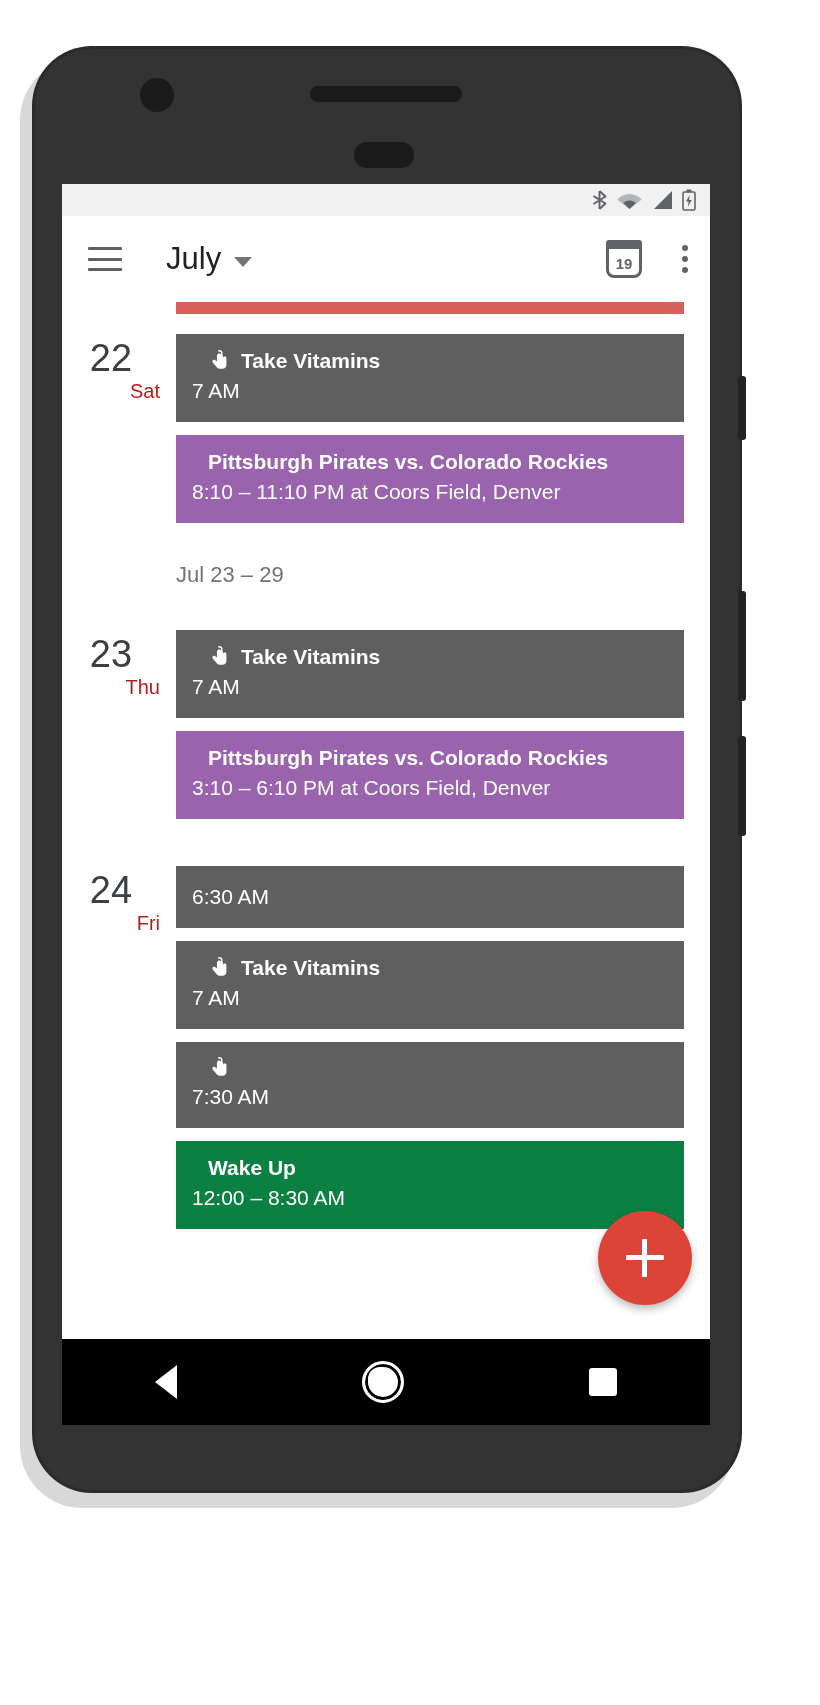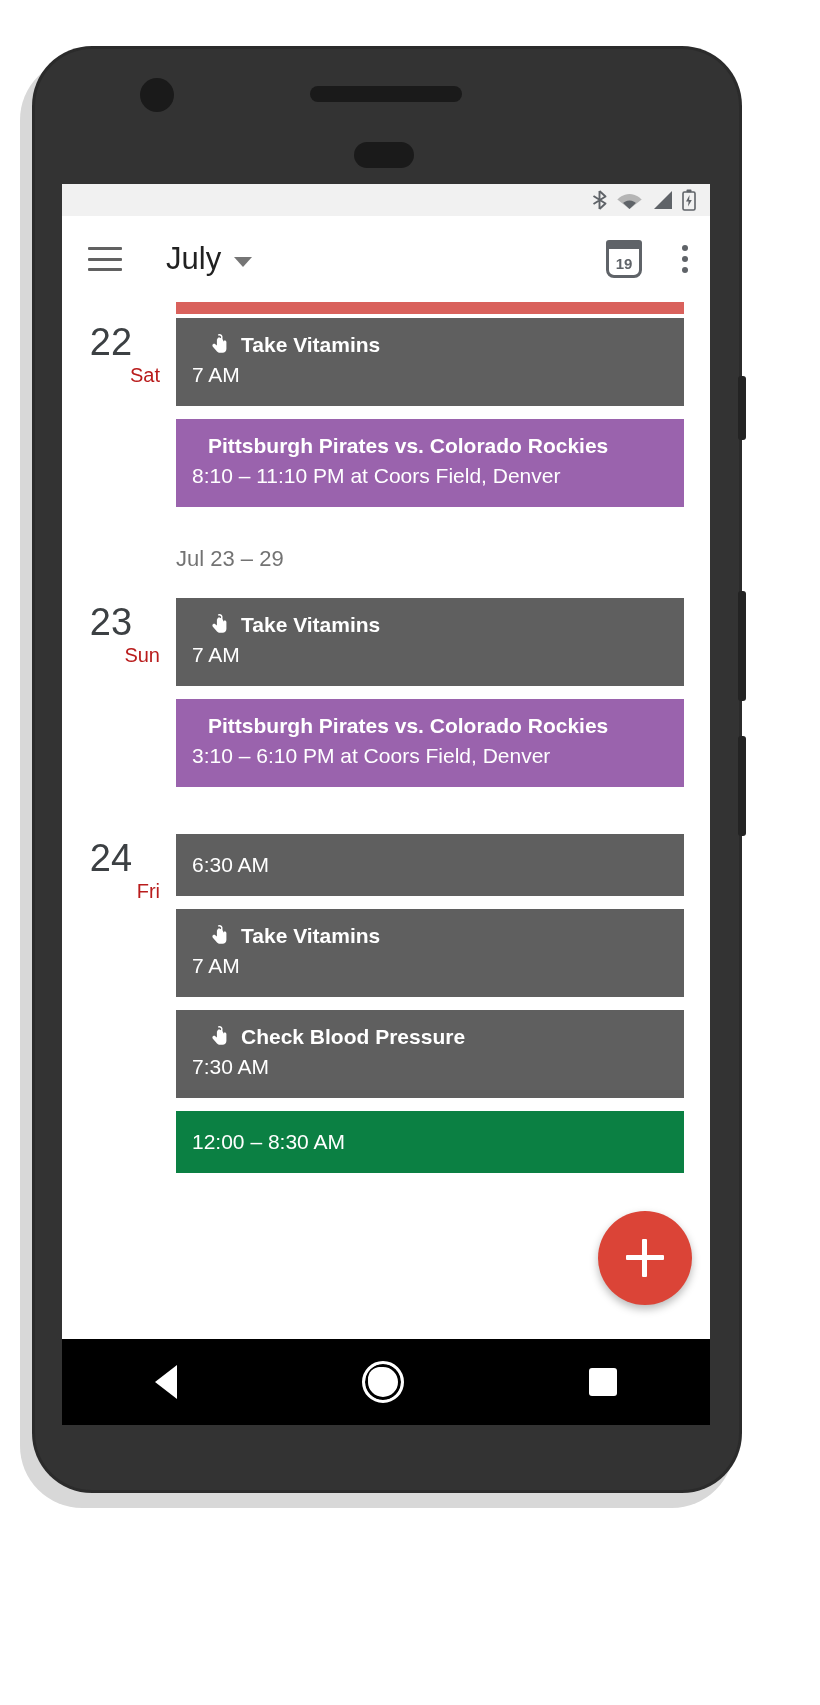--- a/index.html
+++ b/index.html
@@ -213,21 +213,21 @@
   }
 
   .week-header {
     padding: 26px 0 22px 114px;
     font-size: 22px;
     color: #737373;
   }
 
   .day-row {
     display: flex;
-    padding-top: 4px;
+    padding-top: 20px;
   }
   .day-gutter {
     width: 114px;
     flex: 0 0 114px;
     padding-top: 4px;
     text-align: center;
     box-sizing: border-box;
     padding-right: 16px;
   }
   .day-num {
@@ -447,21 +447,21 @@
           <div class="event-sub">8:10 – 11:10 PM at Coors Field, Denver</div>
         </div>
       </div>
     </div>
 
     <div class="week-header">Jul 23 – 29</div>
 
     <div class="day-row">
       <div class="day-gutter">
         <div class="day-num">23</div>
-        <div class="day-name">Sun</div>
+        <div class="day-name">Thu</div>
       </div>
       <div class="day-events">
         <div class="event-chip" style="background:#5f5f5f">
           <div class="event-title">
             <span class="reminder-hand-icon">
               <svg width="22" height="24" viewBox="0 0 22 24">
                 <path d="M10.2 2.2 C11.6 1.4 13.4 2.1 13.8 3.6 C14.1 4.7 13.6 5.8 12.7 6.3" stroke="#ffffff" stroke-width="1.5" fill="none"></path>
                 <path d="M11.2 5.6 C12.6 5.6 13.3 6.6 13.3 7.6 L13.3 11.2" stroke="#ffffff" stroke-width="1.5" fill="none"></path>
                 <path d="M8.9 6.6 L8.9 12.6 L7.3 11.2 C6.2 10.4 4.6 11 4.4 12.3 C4.3 13 4.6 13.6 5.1 14.1 L9 18.4 C9.8 19.3 10.9 19.8 12.1 19.8 L14.6 19.8 C16.7 19.8 18.4 18.1 18.4 16 L18.4 9 C18.4 8.1 17.7 7.4 16.8 7.4 C15.9 7.4 15.2 8.1 15.2 9 L15.2 7.6 C15.2 6.7 14.5 6 13.6 6 C13.2 6 12.9 6.1 12.6 6.3 L12.6 6.1 C12.6 5.2 11.9 4.5 11 4.5 C10.1 4.5 9.4 5.2 9.4 6.1 Z" fill="#ffffff"></path>
               </svg>
@@ -503,25 +503,27 @@
         </div>
         <div class="event-chip" style="background:#5f5f5f">
           <div class="event-title">
             <span class="reminder-hand-icon">
               <svg width="22" height="24" viewBox="0 0 22 24">
                 <path d="M10.2 2.2 C11.6 1.4 13.4 2.1 13.8 3.6 C14.1 4.7 13.6 5.8 12.7 6.3" stroke="#ffffff" stroke-width="1.5" fill="none"></path>
                 <path d="M11.2 5.6 C12.6 5.6 13.3 6.6 13.3 7.6 L13.3 11.2" stroke="#ffffff" stroke-width="1.5" fill="none"></path>
                 <path d="M8.9 6.6 L8.9 12.6 L7.3 11.2 C6.2 10.4 4.6 11 4.4 12.3 C4.3 13 4.6 13.6 5.1 14.1 L9 18.4 C9.8 19.3 10.9 19.8 12.1 19.8 L14.6 19.8 C16.7 19.8 18.4 18.1 18.4 16 L18.4 9 C18.4 8.1 17.7 7.4 16.8 7.4 C15.9 7.4 15.2 8.1 15.2 9 L15.2 7.6 C15.2 6.7 14.5 6 13.6 6 C13.2 6 12.9 6.1 12.6 6.3 L12.6 6.1 C12.6 5.2 11.9 4.5 11 4.5 C10.1 4.5 9.4 5.2 9.4 6.1 Z" fill="#ffffff"></path>
               </svg>
             </span>
-            <span>Check Blood Pressure</span>
           </div>
           <div class="event-sub">7:30 AM</div>
         </div>
         <div class="event-chip" style="background:#0b8043">
+          <div class="event-title">
+            <span>Wake Up</span>
+          </div>
           <div class="event-sub">12:00 – 8:30 AM</div>
         </div>
       </div>
     </div>
 
     <div id="fab-add-event">
       <div id="fab-plus-icon"></div>
     </div>
 
   </div>

